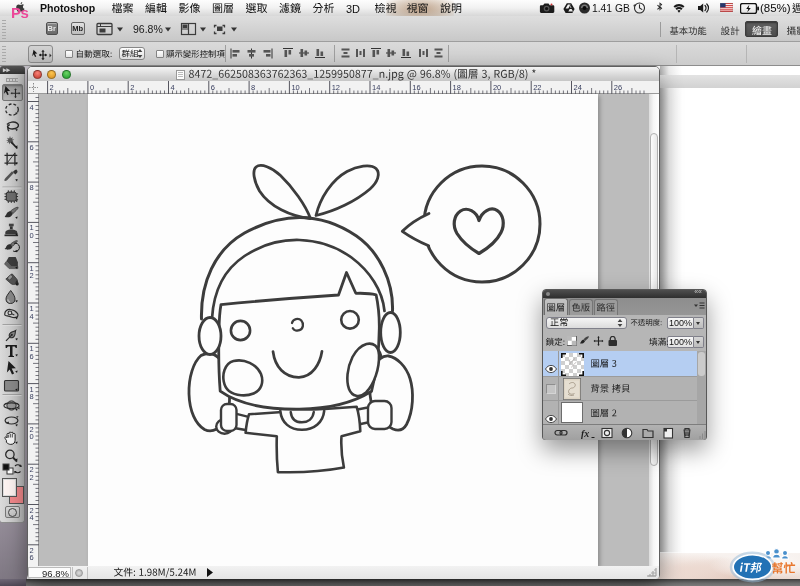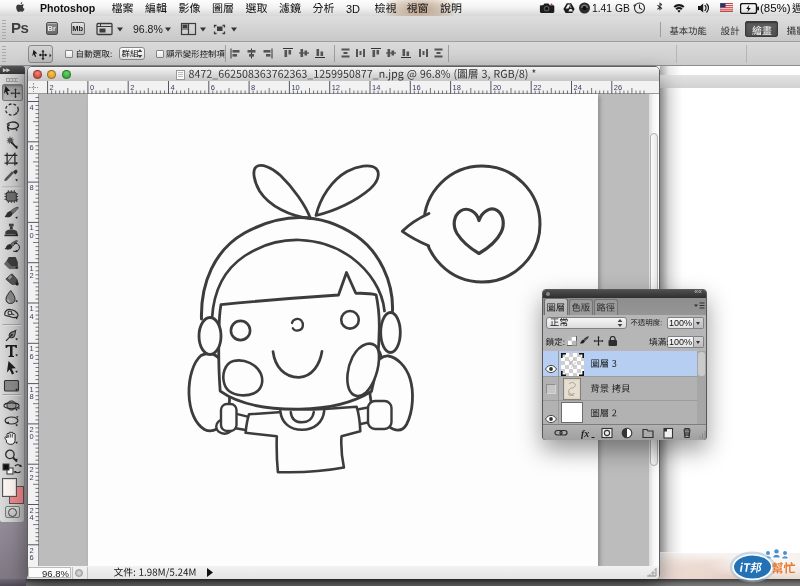--- a/index.html
+++ b/index.html
@@ -54,21 +54,21 @@
       <rect width="13" height="9" fill="none" stroke="#888" stroke-width=".5"></rect>
     </svg>
     <svg style="position:absolute;left:740px;top:2.5px" width="19" height="11" viewBox="0 0 19 11">
 <rect x=".5" y=".5" width="16" height="10" rx="2" fill="none" stroke="#111" stroke-width="1.4"></rect>
 <rect x="17.2" y="3.5" width="1.8" height="4" rx="1" fill="#111"></rect>
 <path d="M9.3 1.8 6.2 6h2.1l-1 3.2L10.8 5H8.6z" fill="#111"></path>
     </svg>
     <div style="position:absolute;left:760px;top:2px;font:11.5px 'Liberation Sans',sans-serif;color:#0a0a0a">(85%)</div>
     <div style="position:absolute;left:0;top:15.5px;width:800px;height:26px;background:linear-gradient(180deg,#dedede,#c8c8c8);border-bottom:1px solid #9e9e9e;box-sizing:border-box"></div>
     <div style="position:absolute;left:2px;top:20px;width:4px;height:20px;background:repeating-linear-gradient(180deg,#aaa 0 1px,transparent 1px 3px)"></div>
-    <div style="position:absolute;left:11px;top:19px;font:bold 15px 'Liberation Sans',sans-serif;color:#404040;letter-spacing:-.5px">Ps</div>
+    <div style="position:absolute;left:11px;top:4px;font:bold 15px 'Liberation Sans',sans-serif;color:#ec4899;letter-spacing:-.5px">Ps</div>
     <div style="position:absolute;left:45.5px;top:22px;width:12.5px;height:12.5px;background:linear-gradient(180deg,#888,#6a6a6a);border:1px solid #4f4f4f;border-radius:2px;box-sizing:border-box;box-shadow:inset 0 1px 0 rgba(255,255,255,.35)">
       <div style="font:bold 7.5px 'Liberation Sans',sans-serif;color:#e8e8e8;text-align:center;line-height:11px">Br</div>
     </div>
     <div style="position:absolute;left:71px;top:22px;width:13.5px;height:12.5px;background:linear-gradient(180deg,#e2e2e2,#bdbdbd);border:1px solid #666;border-radius:2px;box-sizing:border-box">
       <div style="font:bold 7.5px 'Liberation Sans',sans-serif;color:#222;text-align:center;line-height:11px">Mb</div>
     </div>
     <svg style="position:absolute;left:96px;top:22px" width="145" height="14" viewBox="0 0 145 14">
 <g fill="none" stroke="#3c3c3c">
         <rect x="1" y="1.5" width="15" height="11" rx="1" stroke-width="1.3"></rect>
         <path d="M1 4.5h15M4.5 1.5v3"></path>

